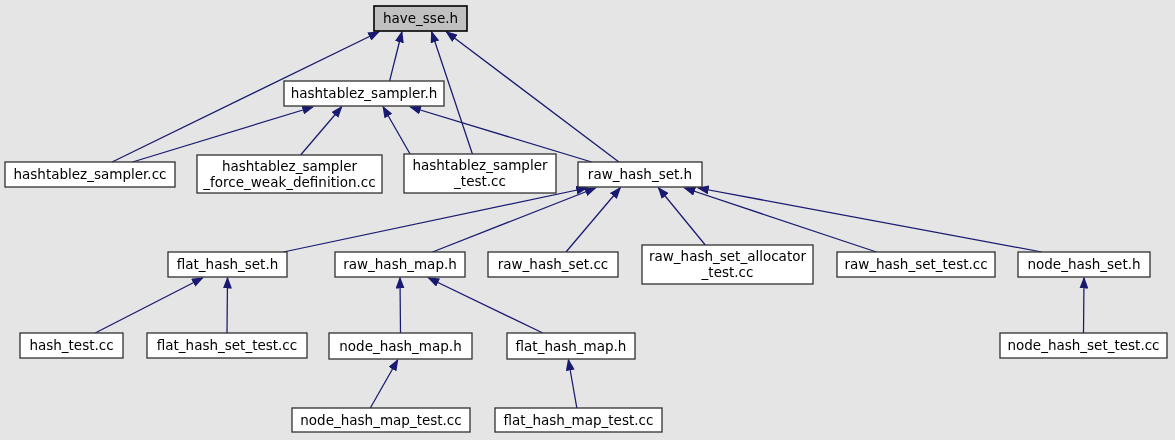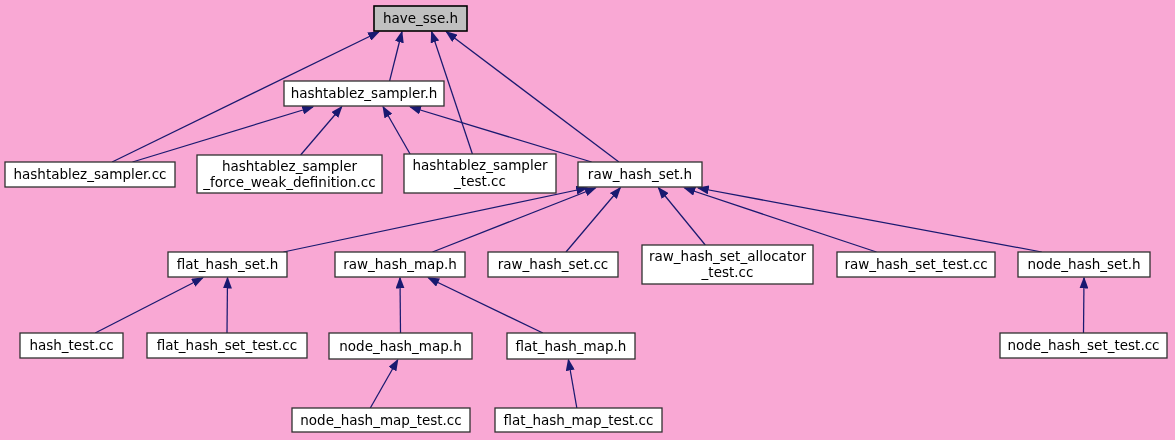--- a/index.html
+++ b/index.html
@@ -4,21 +4,21 @@
 <style>
   html, body {
     margin: 0;
     padding: 0;
     background: #ffffff;
   }
   .graph-canvas {
     position: relative;
     width: 1175px;
     height: 440px;
-    background: #f9a8d4;
+    background: #e5e5e5;
     font-family: "DejaVu Sans", "Liberation Sans", sans-serif;
   }
   svg { display: block; }
   .node-rect {
     fill: #ffffff;
     stroke: #303030;
     stroke-width: 1.3;
   }
   .node-rect.highlight {
     fill: #c0c0c0;

